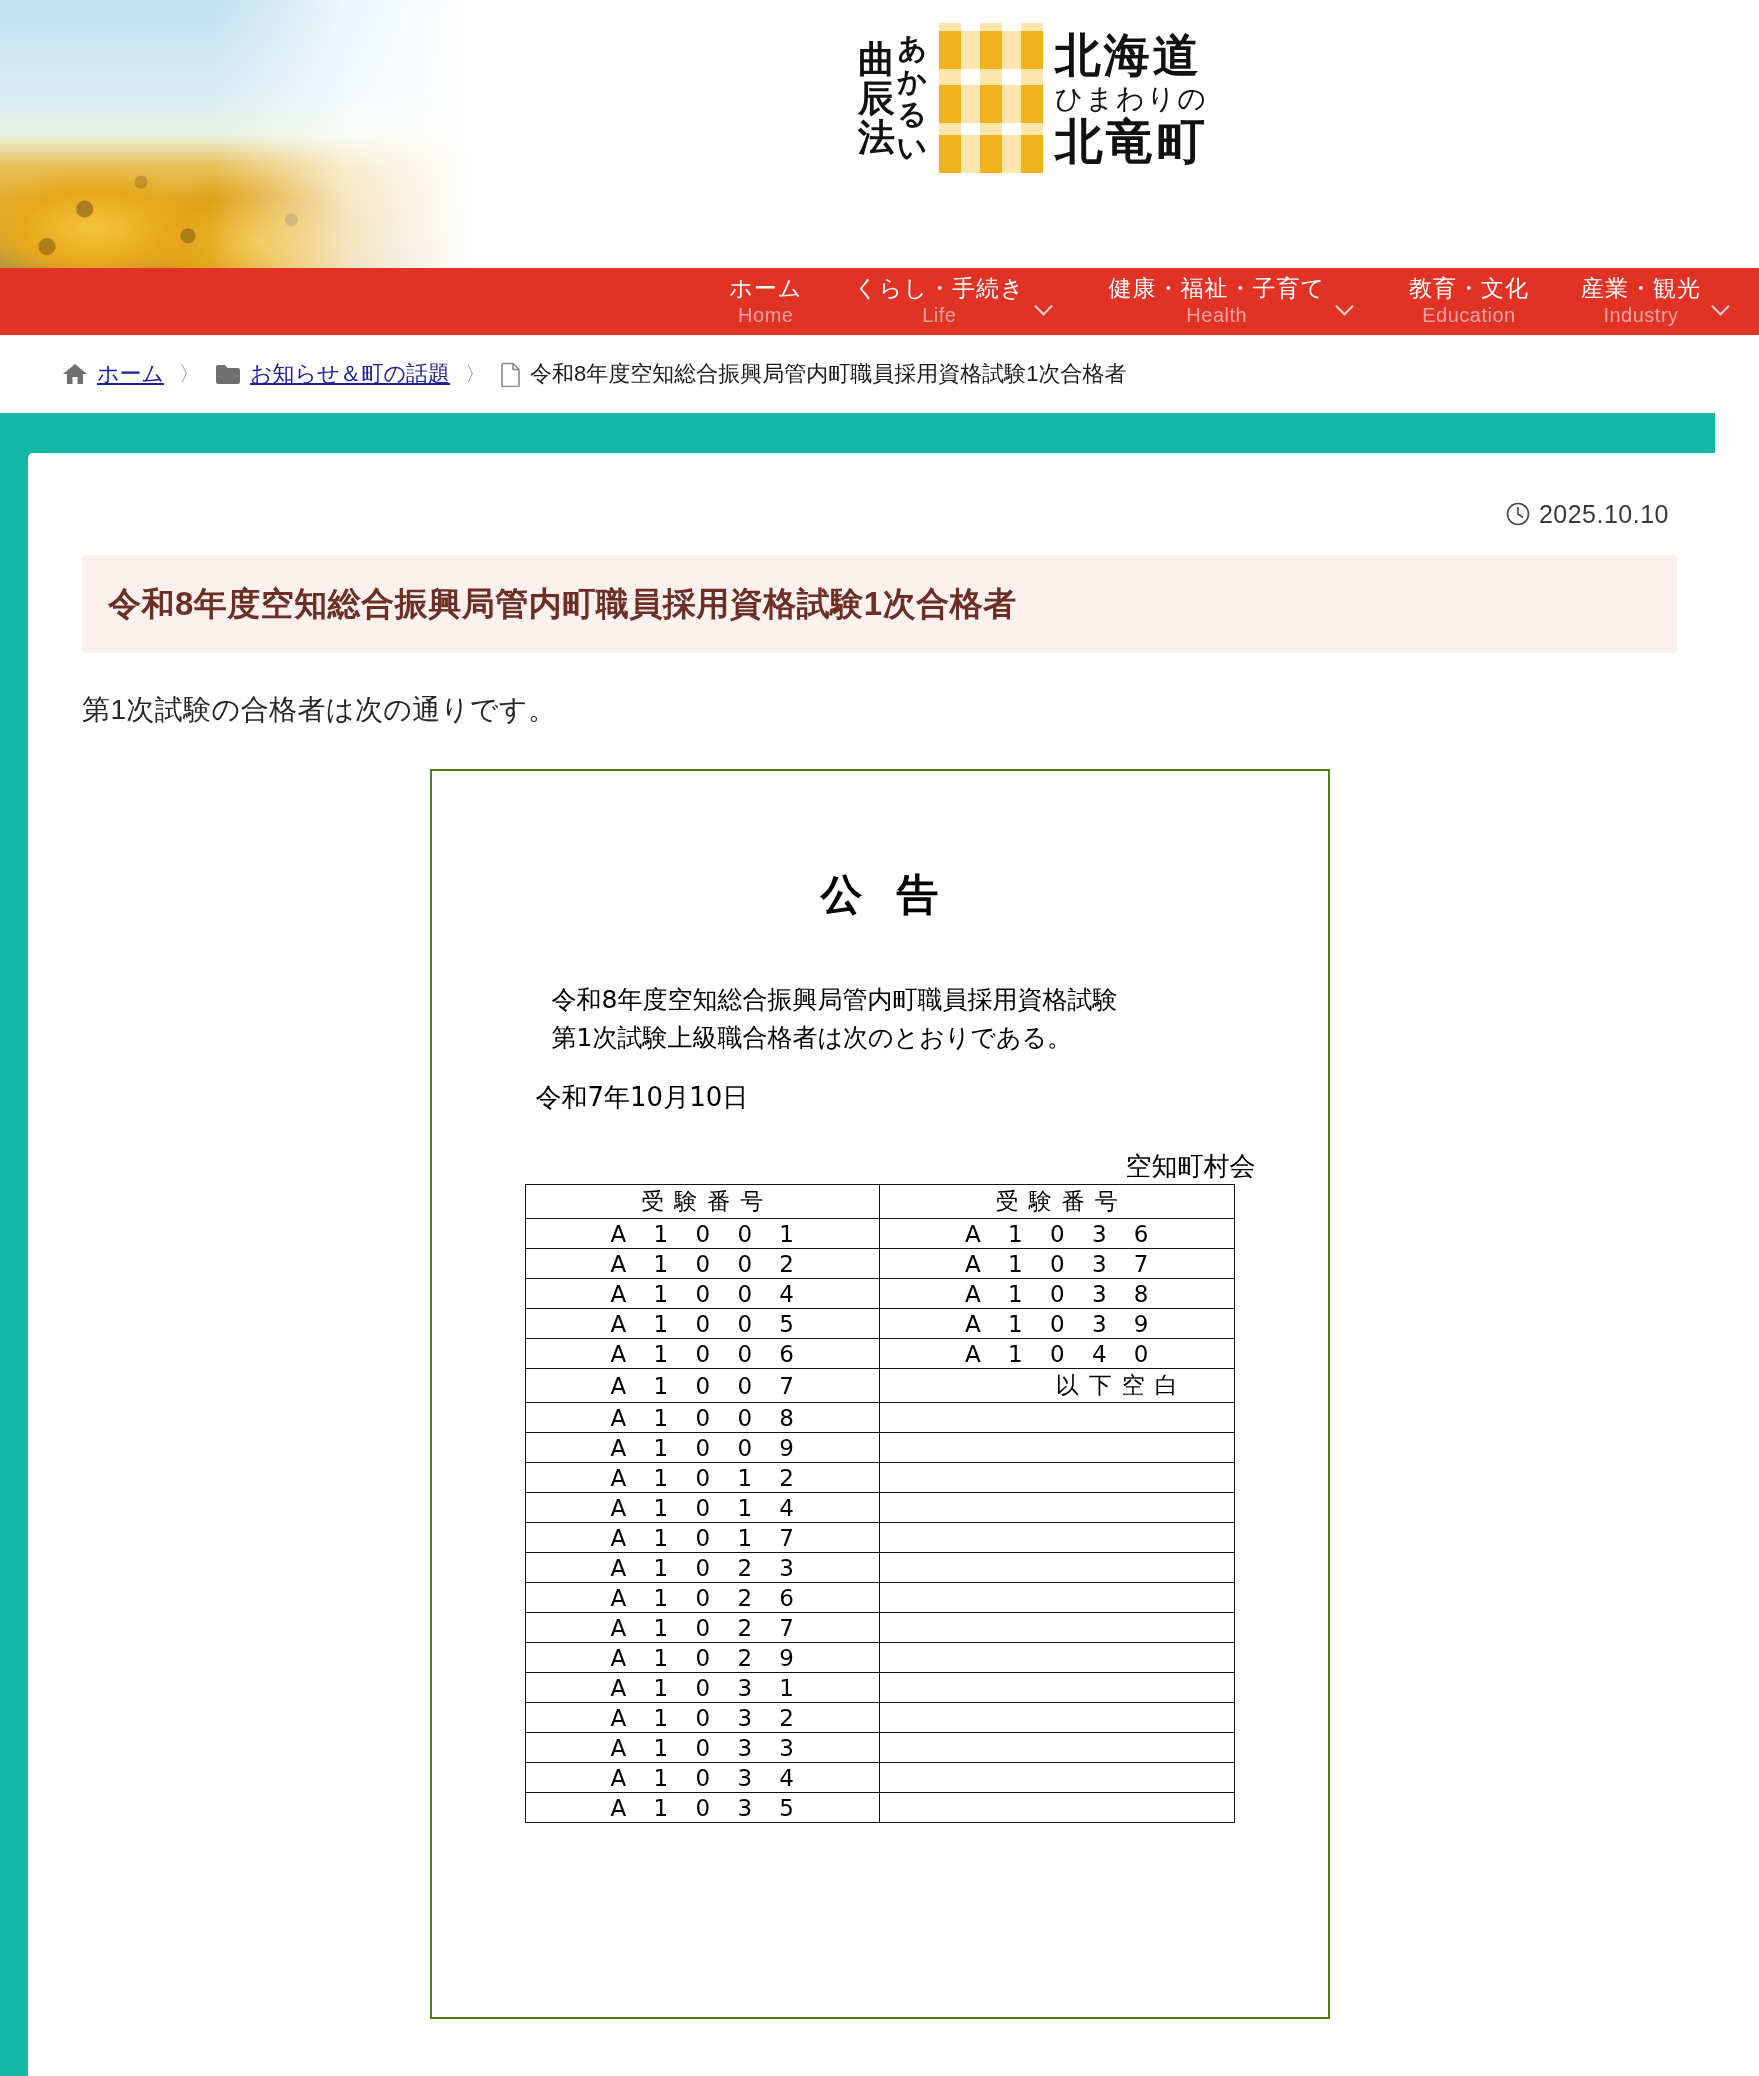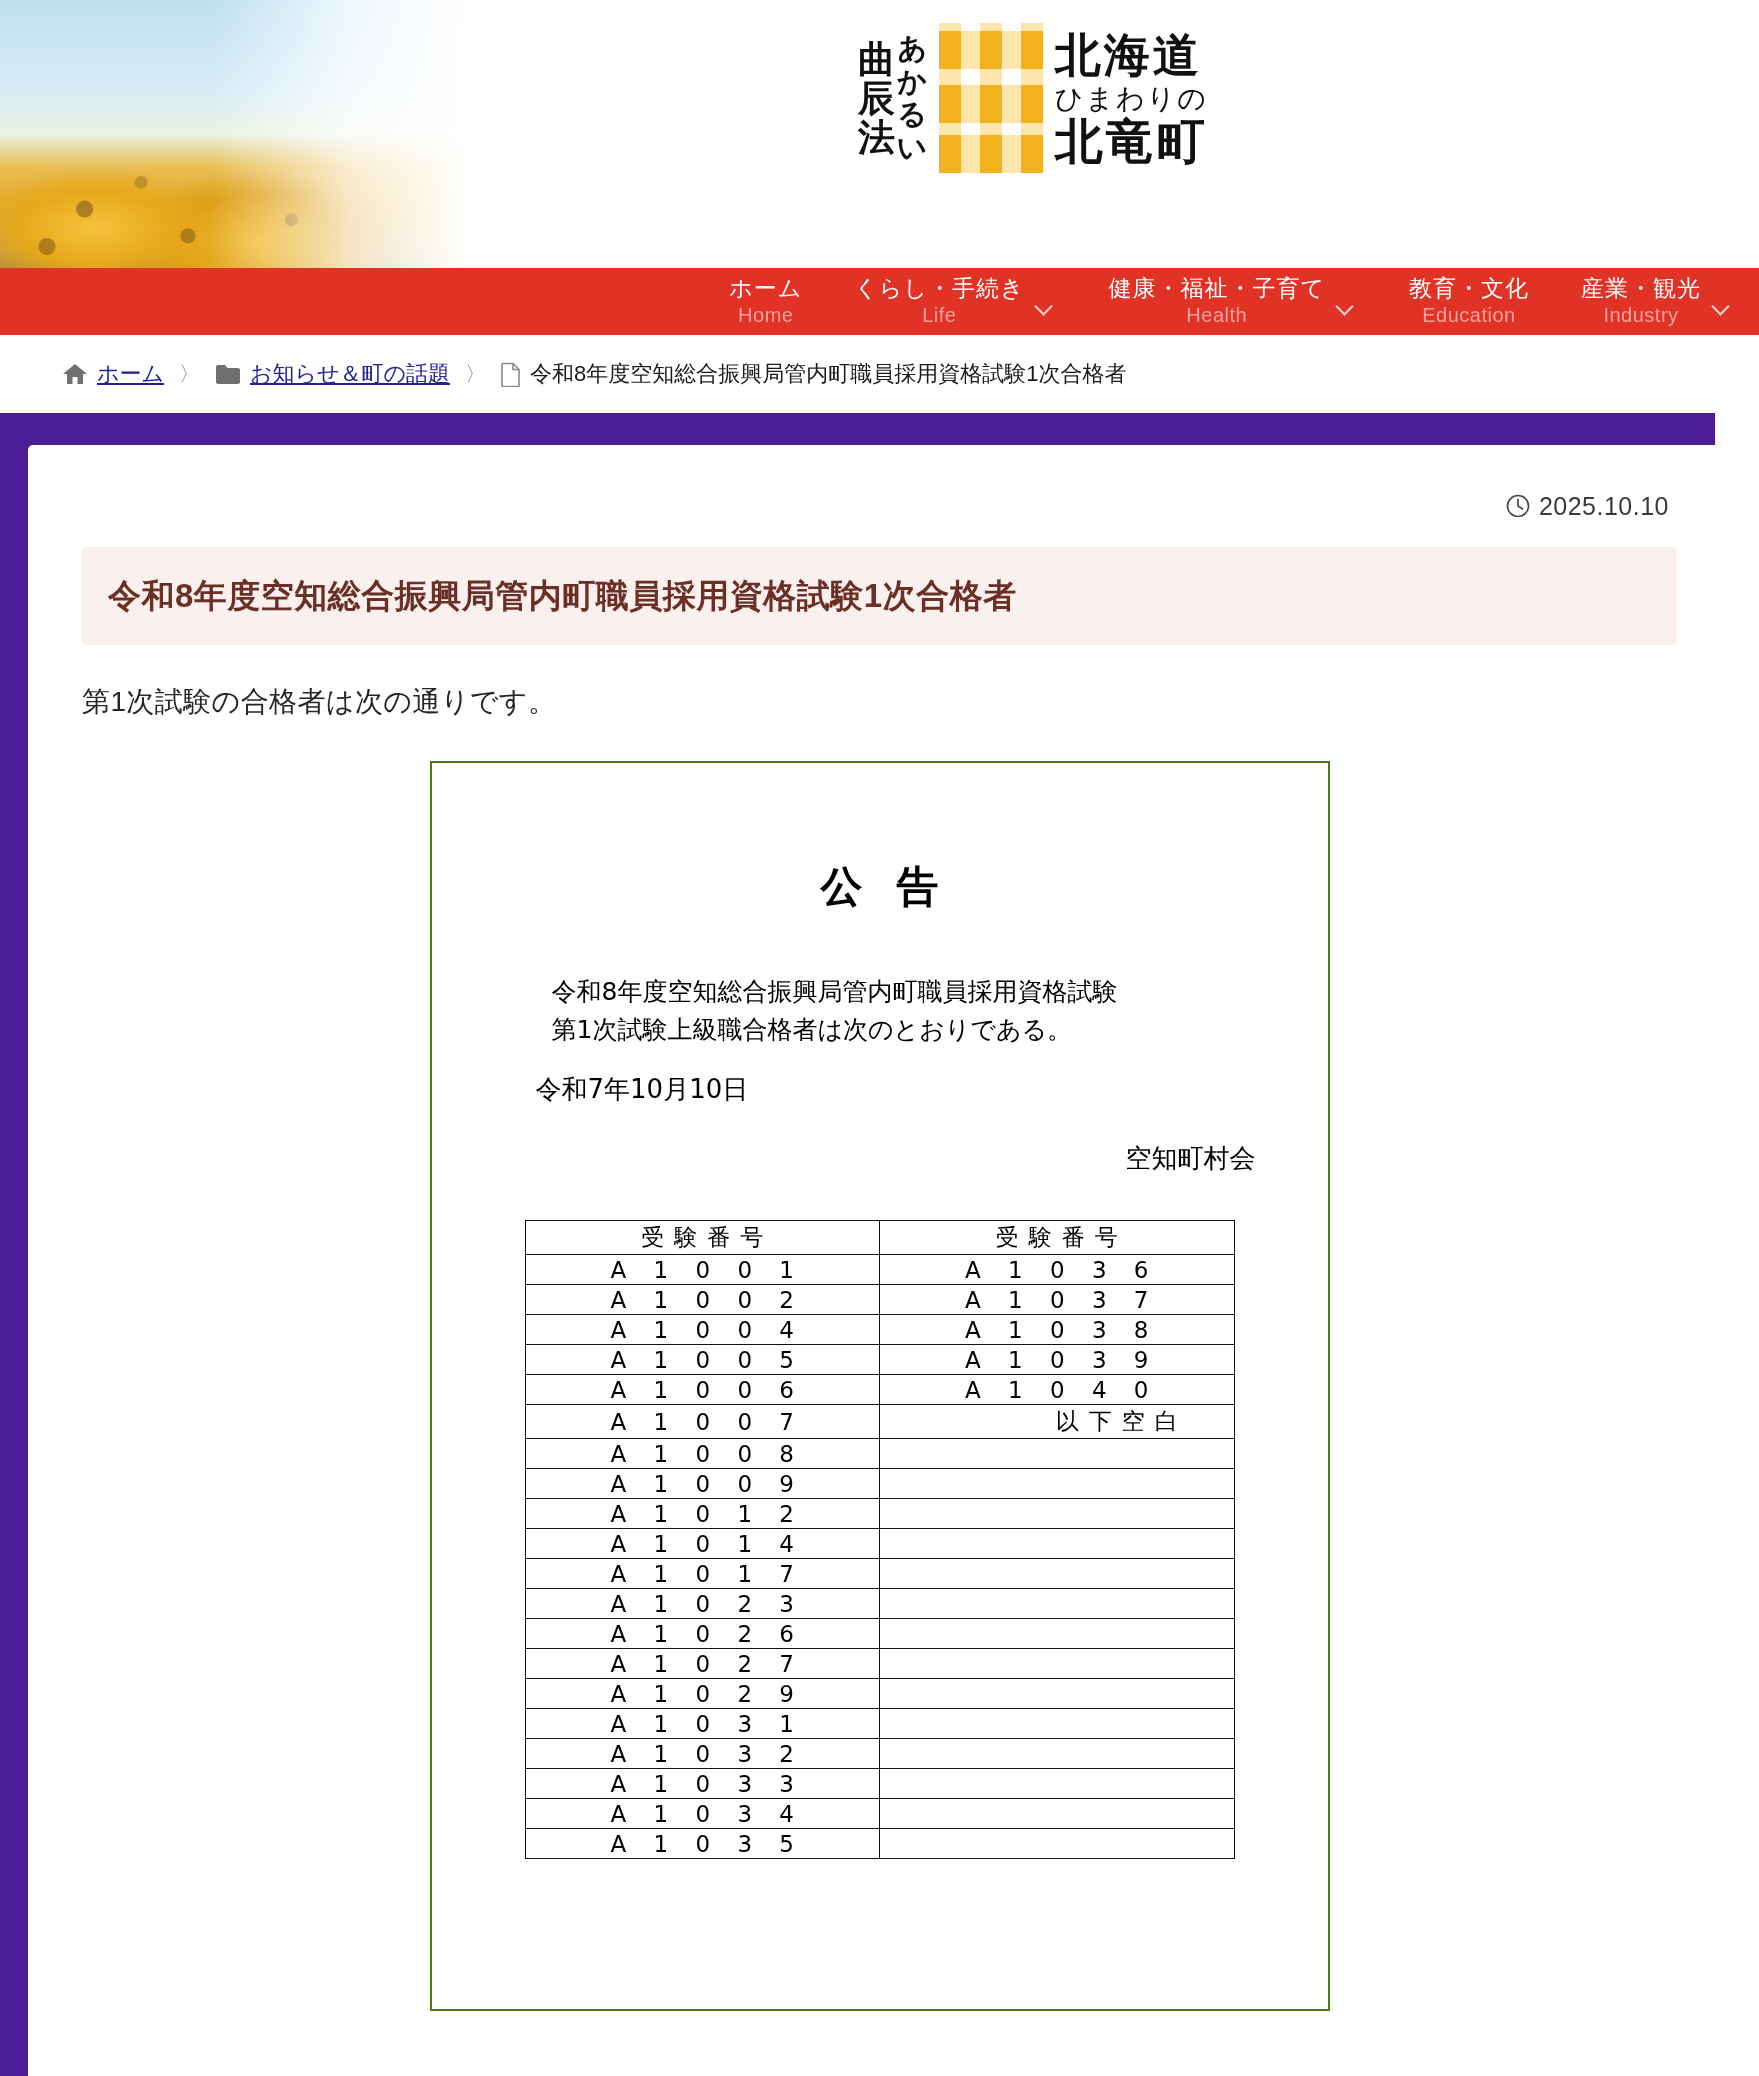--- a/index.html
+++ b/index.html
@@ -179,22 +179,22 @@
     font-size: 22px;
   }
   .crumb .plain { color: #1a1a1a; font-size: 22px; }
   .crumb-sep { color: #8d8d8d; font-size: 21px; padding: 0 3px; }
   .ico { display: inline-block; vertical-align: middle; }
   .ico svg { display: block; }
 
   
   .page-body {
     width: 1715px;
-    background: #4c1d95;
-    padding: 32px 28px 0 28px;
+    background: #14b8a6;
+    padding: 40px 28px 0 28px;
     height: 1663px;
   }
   .content-card {
     background: #ffffff;
     border-radius: 5px;
     width: 1703px;
     height: 1637px;
     padding: 44px 54px 0 54px;
     position: relative;
     overflow: hidden;
@@ -270,21 +270,21 @@
   }
   .doc-issuer {
     font-family: "DejaVu Sans", sans-serif;
     font-size: 26px;
     color: #000;
     text-align: right;
     padding-right: 72px;
     margin-top: 34px;
   }
 
-  .doc-table-wrap { padding: 0 0 0 0; margin-top: 44px; display: flex; justify-content: center; }
+  .doc-table-wrap { padding: 0 0 0 0; display: flex; justify-content: center; }
   table.doc-table {
     border-collapse: collapse;
     width: 710px;
     font-family: "DejaVu Sans", sans-serif;
     table-layout: fixed;
   }
   table.doc-table th,
   table.doc-table td {
     border: 1.6px solid #111;
     height: 30px;

